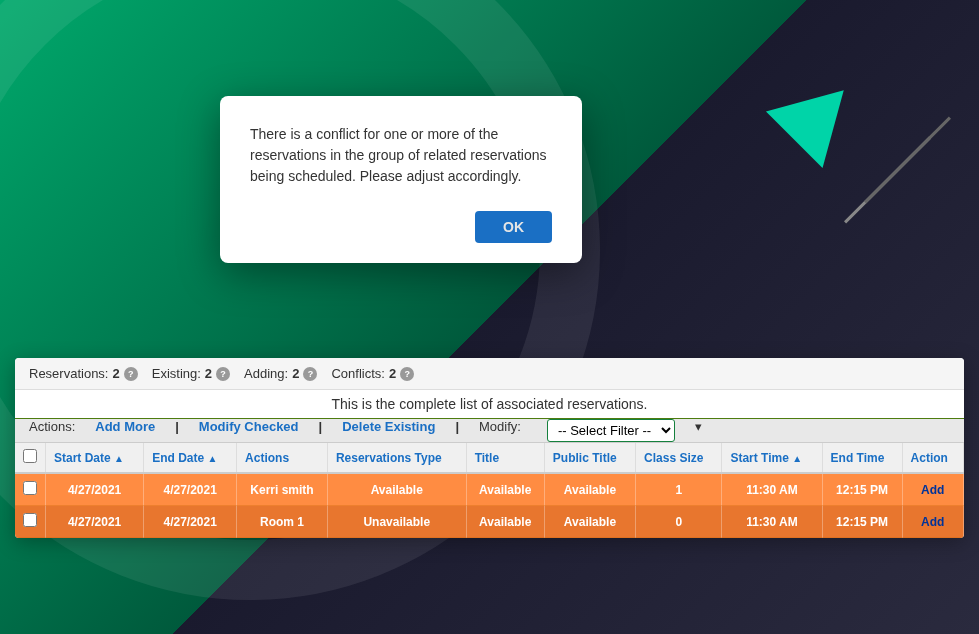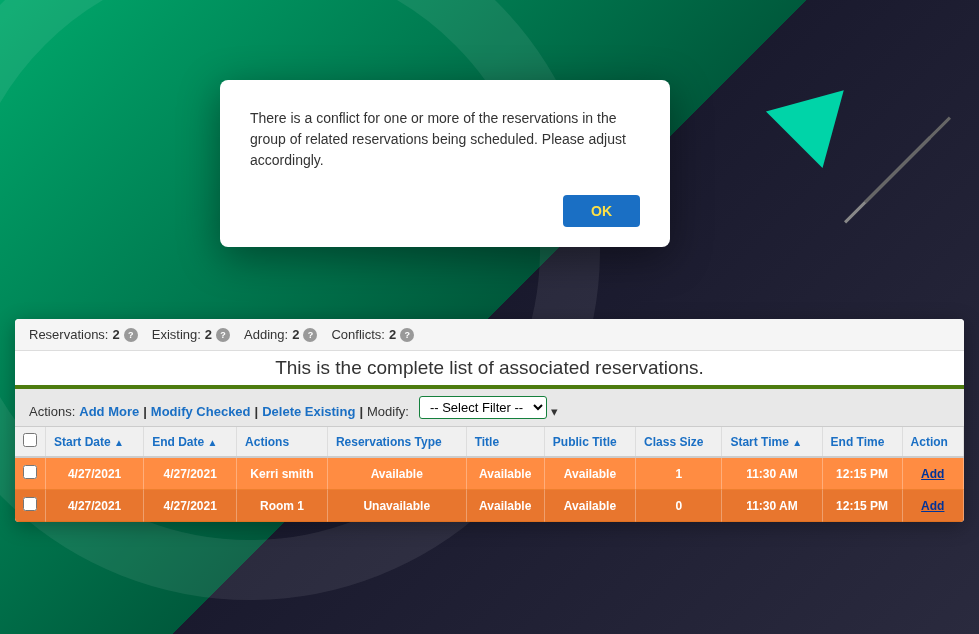--- a/index.html
+++ b/index.html
@@ -57,55 +57,55 @@
       right: 70px;
       width: 3px;
       height: 120px;
       background: #666;
       transform: rotate(45deg);
     }
 
     
     .alert-dialog {
       position: absolute;
-      top: 80px;
+      top: 96px;
       left: 220px;
-      width: 450px;
+      width: 362px;
       background: white;
       border-radius: 8px;
       box-shadow: 0 10px 40px rgba(0,0,0,0.4);
       padding: 28px 30px 20px 30px;
       z-index: 100;
     }
     .alert-message {
       font-size: 14px;
       color: #333;
       line-height: 1.5;
       margin-bottom: 24px;
     }
     .alert-footer {
       display: flex;
       justify-content: flex-end;
     }
     .ok-button {
       background: #1a6fc4;
-      color: #fde047;
+      color: #e5e5e5;
       border: none;
       border-radius: 4px;
       padding: 8px 28px;
       font-size: 14px;
       font-weight: bold;
       cursor: pointer;
       text-align: right;
     }
 
     
     .main-panel {
       position: absolute;
-      bottom: 112px;
+      bottom: 96px;
       left: 15px;
       right: 15px;
       background: white;
       border-radius: 4px;
       box-shadow: 0 4px 20px rgba(0,0,0,0.3);
       overflow: hidden;
     }
 
     
     .stats-bar {
@@ -137,36 +137,36 @@
       color: white;
       font-size: 9px;
       font-weight: bold;
       cursor: pointer;
     }
 
     
     .complete-message {
       text-align: center;
       padding: 6px;
-      font-size: 19px;
+      font-size: 14px;
       color: #333;
       background: #fff;
-      border-bottom: 4px solid #4d7c0f;
+      border-bottom: 1px solid #4d7c0f;
     }
 
     
     .actions-bar {
-      padding: 7px 14px;
+      padding: 0 14px;
       background: #e8e8e8;
       border-bottom: 1px solid #ccc;
       display: flex;
-      align-items: flex-end;
+      align-items: flex-start;
       font-size: 13px;
       color: #333;
-      gap: 4px;
+      gap: 20px;
     }
     .action-link {
       color: #1a6fc4;
       text-decoration: none;
       cursor: pointer;
       font-weight: bold;
     }
     .separator { color: #333; font-weight: bold; }
     .filter-select {
       margin-left: 6px;
@@ -218,21 +218,20 @@
       white-space: nowrap;
       font-size: 12px;
     }
     .reservations-table tbody tr td:first-child {
       text-align: center;
     }
     .reservations-table tbody tr td.action-cell {
       color: #003399;
       font-weight: bold;
       cursor: pointer;
-      text-decoration: underline;
     }
     .reservations-table tbody tr:nth-child(2) {
       background: #e8762e;
     }
 
     
     .cb {
       width: 14px;
       height: 14px;
       cursor: pointer;

